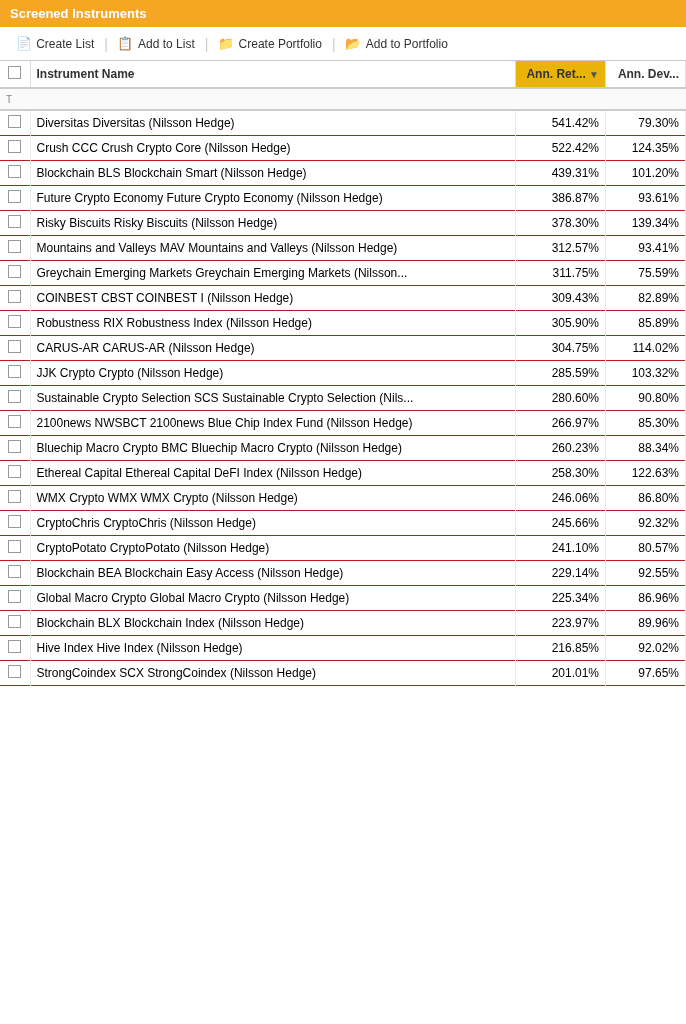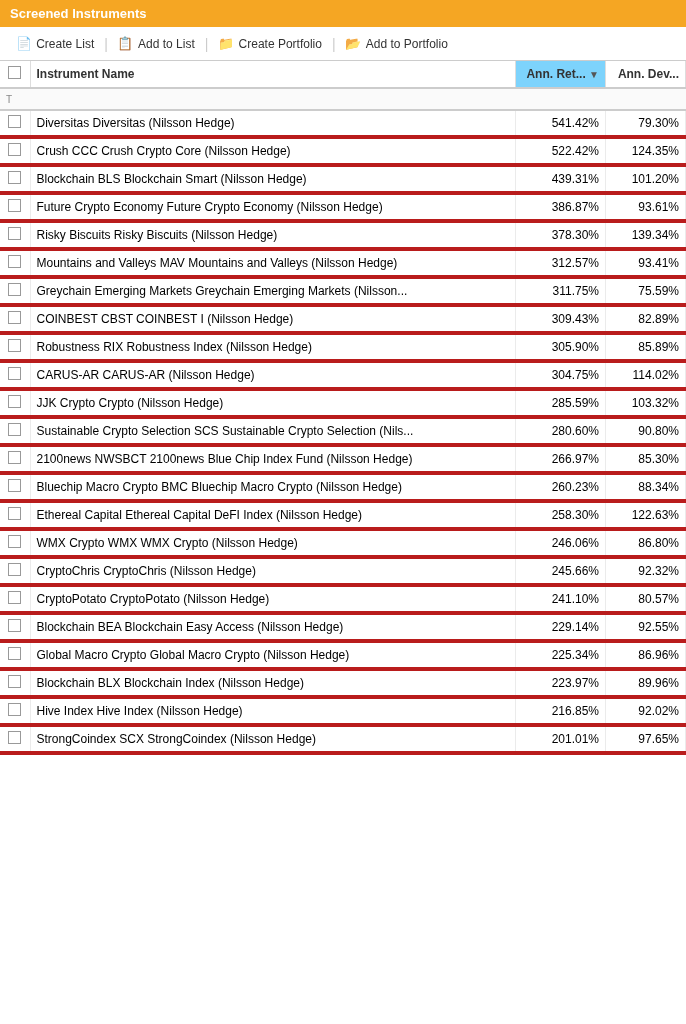--- a/index.html
+++ b/index.html
@@ -74,21 +74,21 @@
     thead th {
       padding: 5px 6px;
       text-align: left;
       font-weight: bold;
       color: #333;
       border-right: 1px solid #ddd;
       white-space: nowrap;
     }
 
     thead th.sorted {
-      background: #7dd3fc;
+      background: #eab308;
       margin-top: 40px;
     }
 
     thead th .sort-indicator {
       font-size: 10px;
       color: #555;
     }
 
     .col-check {
       width: 30px;
@@ -104,21 +104,21 @@
       text-align: right;
     }
 
     .col-dev {
       width: 80px;
       text-align: right;
       margin-top: 40px;
     }
 
     tbody tr {
-      border-bottom: 4px solid #b91c1c;
+      border-bottom: 1px solid #b91c1c;
       border-radius: 6px;
     }
 
     tbody td {
       padding: 4px 6px;
       vertical-align: middle;
       border-right: 1px solid #ebebeb;
     }
 
     tbody td.num {

